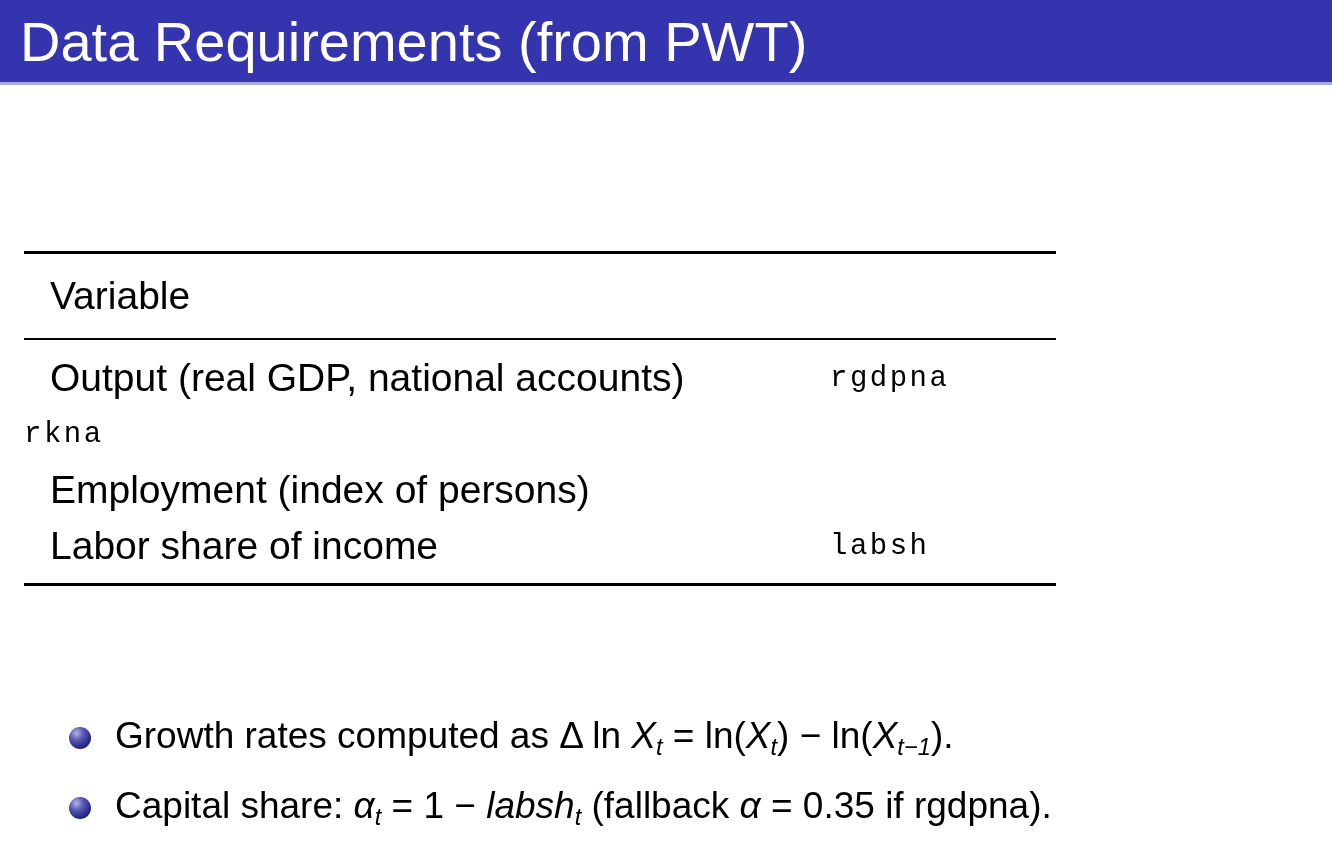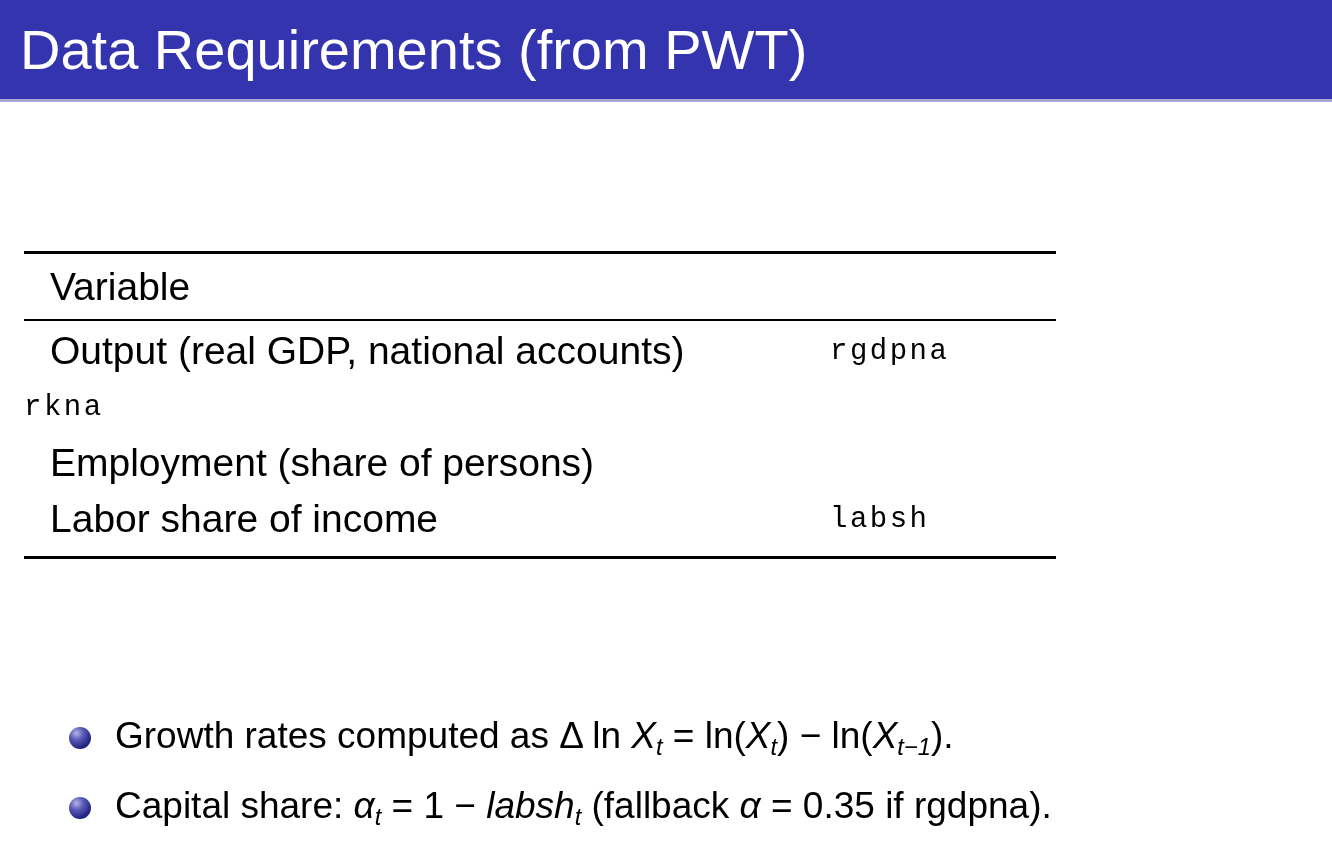--- a/index.html
+++ b/index.html
@@ -16,21 +16,21 @@
     position:relative;
     width:1332px;height:864px;
     background:var(--slide-bg);
     color:var(--body-text);
     font-family:"Liberation Sans",sans-serif;
     overflow:hidden;
   }
 
   
   .titlebar{
-    position:absolute;top:0;left:0;width:1332px;height:102px;
+    position:absolute;top:0;left:0;width:1332px;height:85px;
     background:var(--titlebar-bg);
     border-bottom:3px solid var(--titlebar-underline);
     display:flex;align-items:center;
     box-sizing:border-box;
     padding-left:20px;
   }
   .titlebar h1{
     margin:0;
     font-size:56px;
     font-weight:400;
@@ -40,35 +40,35 @@
   }
 
   
   .pwt-table{
     position:absolute;left:24px;top:251px;width:1032px;
   }
   .rule{background:var(--rule);width:100%;}
   .rule.thick{height:3px;}
   .rule.thin{height:2px;}
   .thead{
-    height:65px;
+    height:84px;
     display:flex;align-items:center;
     font-size:39px;
   }
   .cell-var{
     box-sizing:border-box;
     padding-left:26px;
     flex:0 0 806px;
     white-space:nowrap;
   }
   .cell-code{
     flex:1;
     white-space:nowrap;
   }
-  .tbody{padding:2px 0 9px 0;}
+  .tbody{padding:10px 0 9px 0;}
   .trow{
     height:56px;
     display:flex;align-items:center;
     font-size:39px;
   }
   .trow .cell-code{
     font-family:"Liberation Mono",monospace;
     font-size:29px;
     letter-spacing:2.5px;
   }
@@ -117,21 +117,21 @@
     <div class="rule thin"></div>
     <div class="tbody">
         <div class="trow">
           <div class="cell-var">Output (real GDP, national accounts)</div>
           <div class="cell-code">rgdpna</div>
         </div>
         <div class="trow">
           <div class="cell-code">rkna</div>
         </div>
         <div class="trow">
-          <div class="cell-var">Employment (share of persons)</div>
+          <div class="cell-var">Employment (index of persons)</div>
         </div>
         <div class="trow">
           <div class="cell-var">Labor share of income</div>
           <div class="cell-code">labsh</div>
         </div>
       </div>
     <div class="rule thick"></div>
   </section>
 
   <ul class="bullets">

